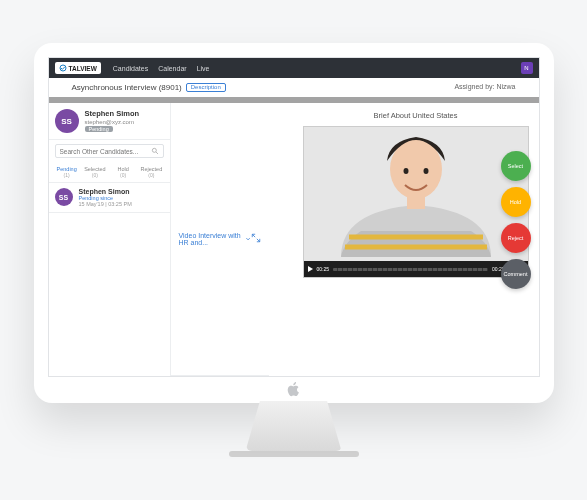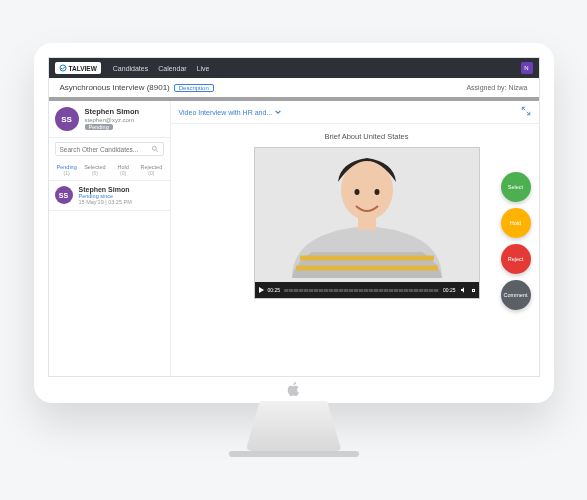--- a/index.html
+++ b/index.html
@@ -7,21 +7,21 @@
 .monitor { width: 520px; background: #fff; border-radius: 18px; padding: 14px 14px 26px 14px; box-shadow: 0 20px 40px rgba(0,0,0,.12); position: relative; }
 .stand { width: 96px; height: 50px; background: linear-gradient(#f0f0f0,#d9d9d9); margin: -2px auto 0 auto; clip-path: polygon(15% 0, 85% 0, 100% 100%, 0 100%); border-bottom-left-radius: 6px; border-bottom-right-radius: 6px; }
 .base { width: 130px; height: 6px; background: #d0d0d0; margin: 0 auto; border-radius: 3px; }
 .screen { width: 100%; height: 320px; background: #fff; border: 1px solid #e1e3e6; display: flex; flex-direction: column; font-size: 7.5px; color: #555; overflow: hidden; }
 .topnav { background: #2d3137; height: 20px; display: flex; align-items: center; padding: 0 6px; }
 .logo { background: #fff; color: #1a1a1a; font-weight: 700; font-size: 6.5px; padding: 2px 4px; border-radius: 2px; display: flex; align-items: center; gap: 2px; }
 .logo svg { width: 8px; height: 8px; }
 .navlinks { display: flex; gap: 10px; margin-left: 12px; }
 .navlinks span { color: #d5d7da; font-size: 7px; cursor: pointer; }
 .avatar-sq { width: 12px; height: 12px; background: #6b3fb5; color: #fff; display: flex; align-items: center; justify-content: center; border-radius: 2px; font-size: 6px; margin-left: auto; }
-.subhead { display: flex; align-items: center; padding: 5px 11px; border-bottom: 4px solid #a3a3a3; }
+.subhead { display: flex; padding: 5px 23px; border-bottom: 6px solid #a3a3a3; }
 .subhead .title { color: #444; font-size: 8px; }
 .subhead .tag { border: 1px solid #3a7fd5; color: #3a7fd5; border-radius: 2px; padding: 0 4px; font-size: 6px; margin-left: 4px; }
 .subhead .assigned { margin-left: auto; font-size: 7px; color: #666; }
 .body { display: flex; flex: 1; overflow: hidden; }
 .sidebar { width: 122px; border-right: 1px solid #eceef0; display: flex; flex-direction: column; }
 .cand-card { display: flex; gap: 6px; padding: 6px 6px; border-bottom: 1px solid #eceef0; }
 .avatar-lg { width: 24px; height: 24px; border-radius: 50%; background: #7a4aa3; color: #fff; display: flex; align-items: center; justify-content: center; font-size: 8px; font-weight: 600; flex: none; }
 .cand-info { display: flex; flex-direction: column; gap: 1px; }
 .cand-name { color: #333; font-size: 7.5px; font-weight: 600; }
 .cand-email { color: #888; font-size: 6px; }
@@ -30,21 +30,21 @@
 .search input { border: none; outline: none; font-size: 6.5px; flex: 1; background: transparent; }
 .filters { display: flex; padding: 3px 4px; border-bottom: 1px solid #eceef0; }
 .filter { flex: 1; text-align: center; font-size: 5.5px; color: #888; padding: 1px 0; cursor: pointer; }
 .filter.active .flabel { color: #3a7fd5; }
 .filter .fcount { font-size: 5px; color: #aaa; }
 .list-item { display: flex; gap: 6px; padding: 5px 6px; border-bottom: 1px solid #eceef0; }
 .avatar-md { width: 18px; height: 18px; border-radius: 50%; background: #7a4aa3; color: #fff; display: flex; align-items: center; justify-content: center; font-size: 7px; font-weight: 600; flex: none; }
 .li-name { color: #333; font-size: 7px; font-weight: 600; }
 .li-status { color: #3a7fd5; font-size: 5.5px; }
 .li-time { color: #999; font-size: 5.5px; }
-.main { flex: 1; display: flex; flex-direction: column; position: relative; }
+.main { flex: 1; display: flex; flex-direction: row; position: relative; }
 .mainbar { display: flex; align-items: center; padding: 5px 8px; border-bottom: 1px solid #eceef0; }
 .dd { color: #3a7fd5; font-size: 7px; display: flex; align-items: center; cursor: pointer; gap: 3px; }
 .expand { margin-left: auto; color: #3a7fd5; cursor: pointer; }
 .content { flex: 1; padding: 6px 10px 6px 34px; position: relative; }
 .brief { text-align: center; color: #555; font-size: 7.5px; margin: 2px 0 6px 0; }
 .player { width: 226px; height: 152px; background: #e6e6e6; border: 1px solid #ccc; margin: 0 auto; position: relative; display: flex; align-items: flex-end; justify-content: center; overflow: hidden; }
 .person { position: absolute; bottom: 20px; left: 50%; transform: translateX(-50%); }
 .controls { position: absolute; bottom: 0; left: 0; right: 0; height: 16px; background: #1e1e1e; display: flex; align-items: center; padding: 0 4px; gap: 4px; }
 .play { width: 0; height: 0; border-top: 3px solid transparent; border-bottom: 3px solid transparent; border-left: 5px solid #fff; cursor: pointer; }
 .time { color: #fff; font-size: 5px; }

